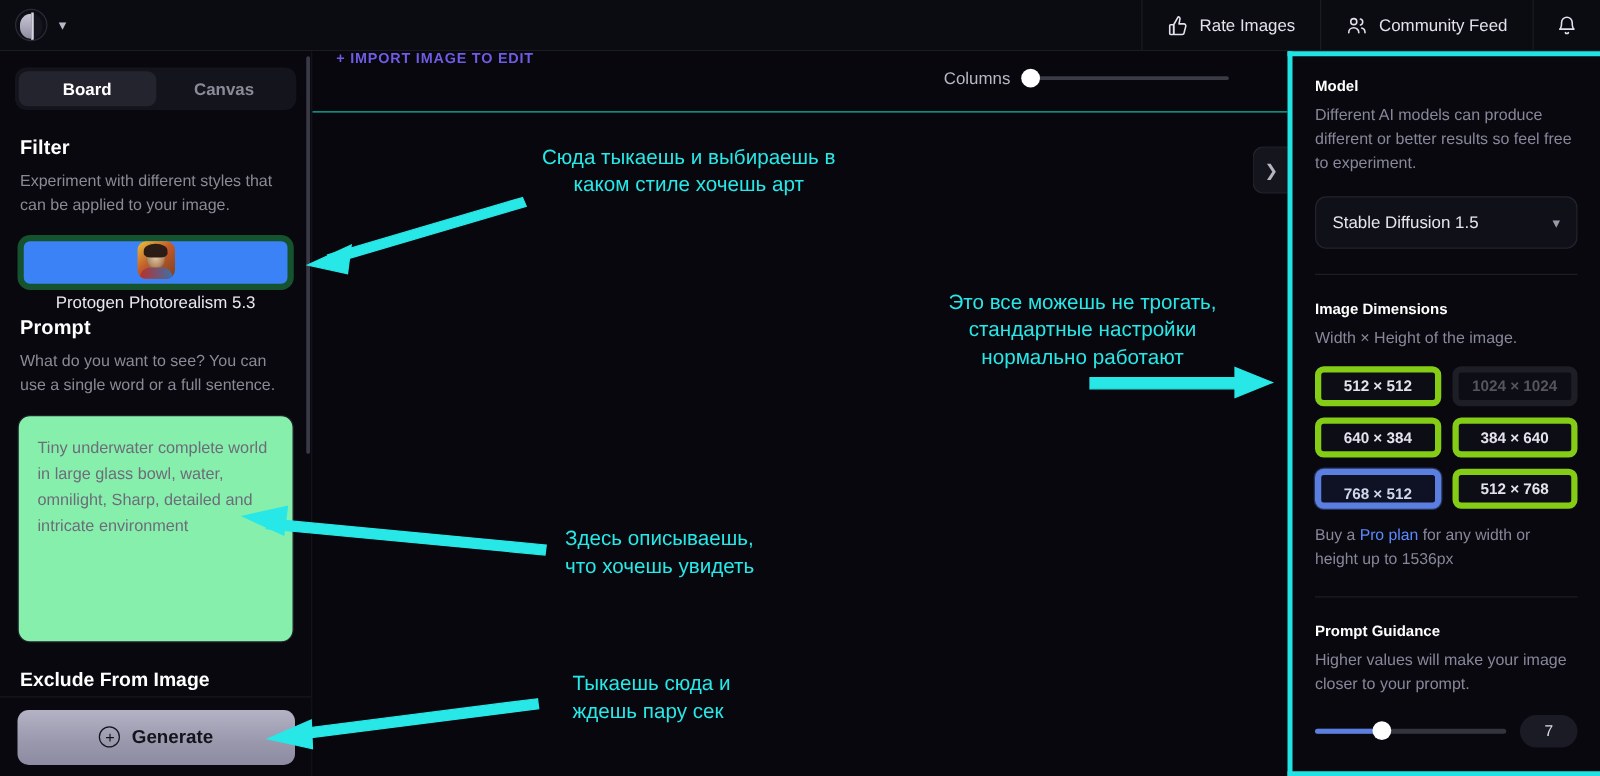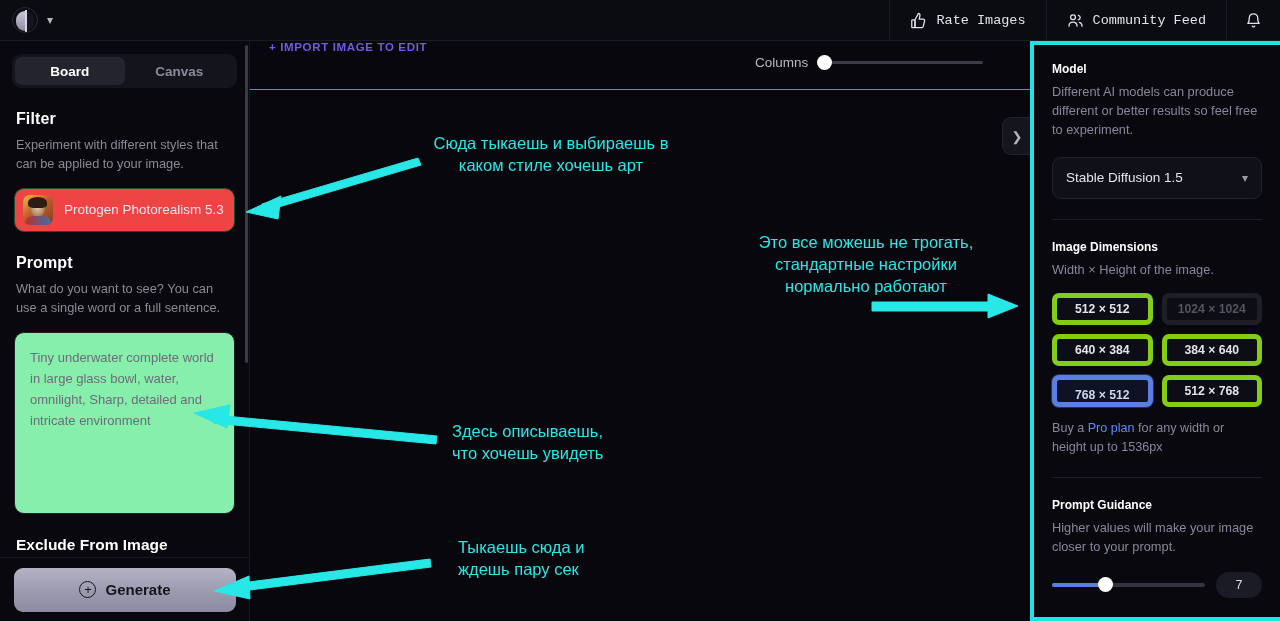--- a/index.html
+++ b/index.html
@@ -39,21 +39,20 @@
     background: #d7d5e2;
   }
   .chev-sm { color: #b9b7c6; font-size: 12px; line-height: 1; }
 
   .topbar-right { margin-left: auto; display: flex; align-items: center; height: 41px; }
   .tb-item {
     display: flex; align-items: center; gap: 9px;
     height: 41px; padding: 0 20px;
     color: #e3e1ec; font-size: 13.5px;
     border-left: 1px solid #1b1b24;
-    font-family: Liberation Mono, monospace;
   }
   .tb-item.icononly { padding: 0 18px; }
   .tb-ico { width: 17px; height: 17px; display: block; }
 
   
   .sidebar {
     position: absolute; left: 0; top: 41px; width: 250px; height: 580px;
     background: #08080e; border-right: 1px solid #17171f;
     overflow: hidden;
   }
@@ -71,22 +70,22 @@
   .sec-title {
     margin: 22px 0 7px 16px;
     color: #ffffff; font-size: 16px; font-weight: 700; letter-spacing: .1px;
   }
   .sec-desc {
     margin: 0 22px 0 16px; color: #8a8995;
     font-size: 12.8px; line-height: 1.52;
   }
   .filter-card {
     margin: 14px 14px 0 14px; height: 44px;
-    background: #ef4444; border: 1px solid #14532d; border-radius: 10px;
-    display: flex; align-items: center; padding: 0 8px; gap: 11px;
+    background: #3b82f6; border: 5px solid #14532d; border-radius: 10px;
+    display: flex; align-items: center; padding: 0 8px; gap: 11px; flex-direction: column;
   }
   .filter-thumb {
     width: 30px; height: 30px; border-radius: 7px; overflow: hidden; flex: none;
     background: linear-gradient(140deg,#e8c23a 0%,#c35b2a 45%,#7c3f1e 100%);
     position: relative;
   }
   .filter-thumb .face {
     position: absolute; left: 7px; top: 5px; width: 15px; height: 17px;
     background: radial-gradient(ellipse at 50% 40%, #e8cfb0 0%, #b48a63 60%, #5d3a25 100%);
     border-radius: 50% 50% 45% 45%;
@@ -378,21 +377,21 @@
       <path d="M194,413 L230,405 L227,428 Z"></path>
 
       <path d="M430,559 L233,584 L234,592 L431,567 Z"></path>
       <path d="M214,591 L249,576 L250,599 Z"></path>
 
       <path d="M872,302 L995,302 L995,311 L872,311 Z"></path>
       <path d="M1018,306 L988,294 L988,318 Z"></path>
     </g>
   </svg>
 
-  <div class="anno" style="left:406px; top:133px; width:290px;">Сюда тыкаешь и выбираешь в
+  <div class="anno" style="left:406px; top:116px; width:290px;">Сюда тыкаешь и выбираешь в
 каком стиле хочешь арт</div>
   <div class="anno" style="left:716px; top:232px; width:300px;">Это все можешь не трогать,
 стандартные настройки
 нормально работают</div>
   <div class="anno" style="left:452px; top:421px; width:200px; text-align:left;">Здесь описываешь,
 что хочешь увидеть</div>
   <div class="anno" style="left:458px; top:537px; width:200px; text-align:left;">Тыкаешь сюда и
 ждешь пару сек</div>
 
 </div>

